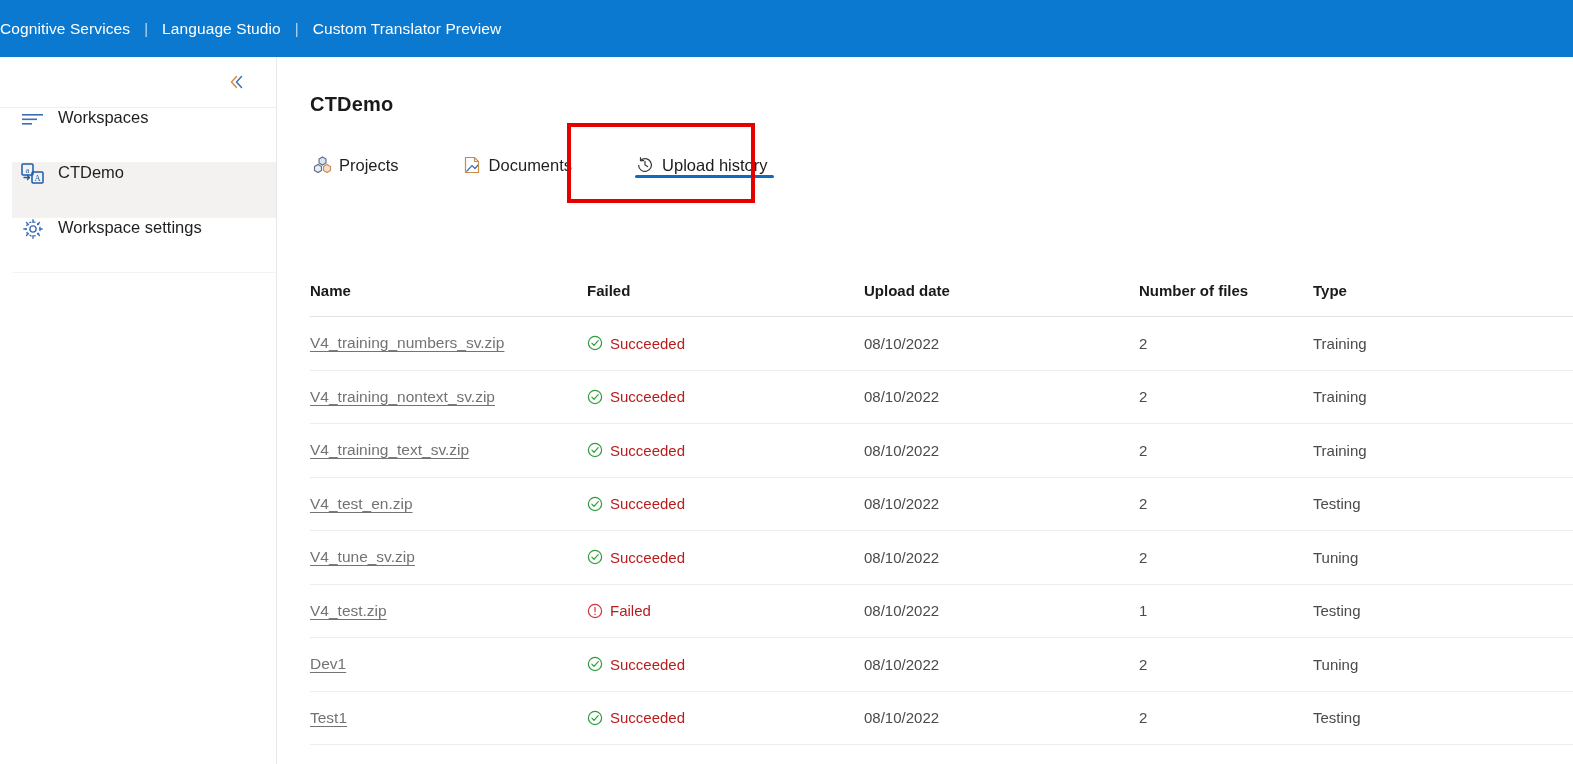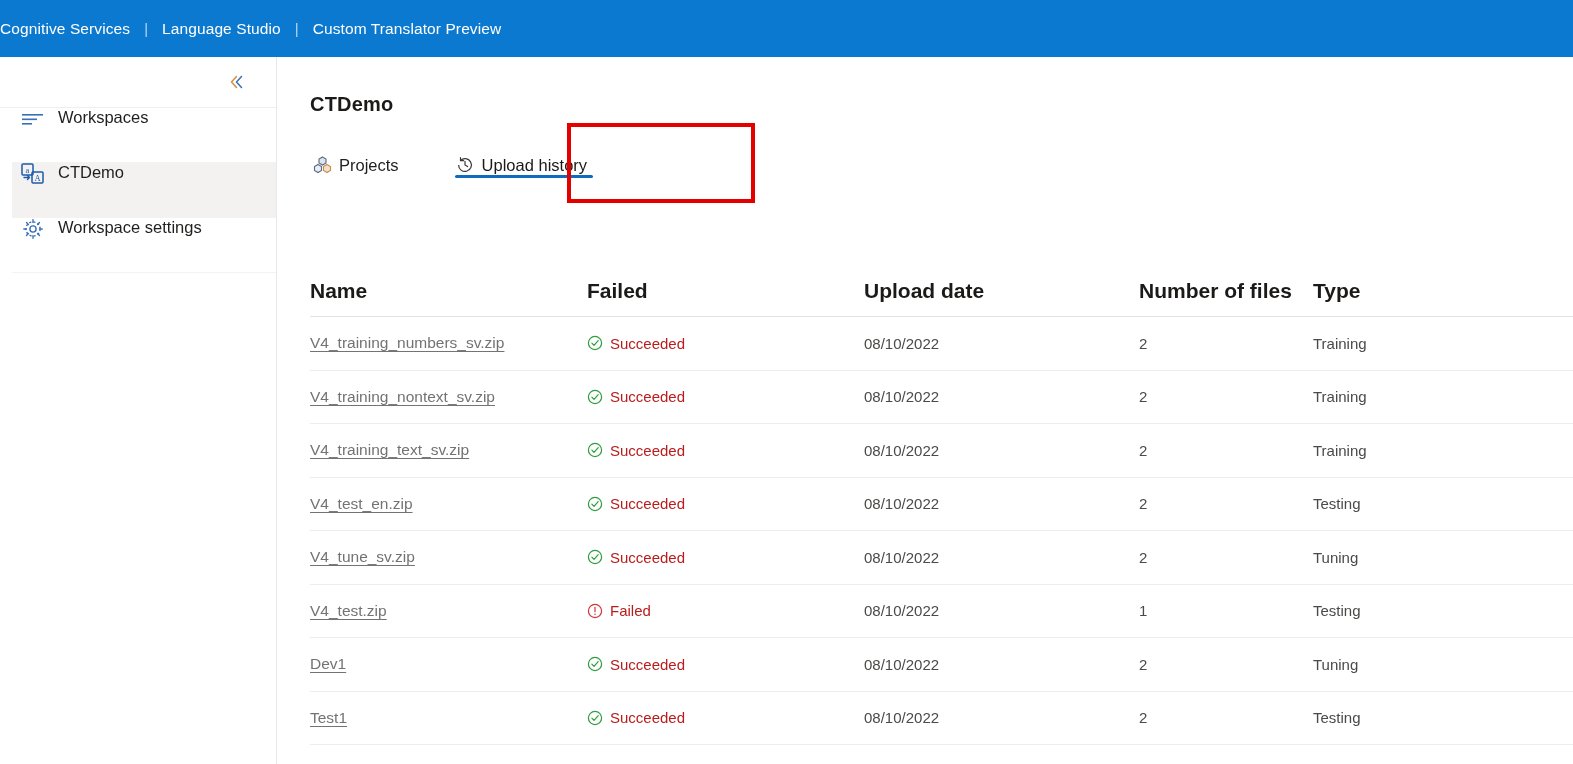--- a/index.html
+++ b/index.html
@@ -80,21 +80,21 @@
   #page-title {
     position: absolute; left: 32px; top: 36px;
     font-size: 20px; font-weight: bold;
     color: #1b1a19;
     letter-spacing: .2px;
   }
 
   
   #tabs {
     position: absolute; left: 28px; top: 80px;
-    display: flex; align-items: center;
+    display: flex; align-items: center; gap: 7px;
   }
   .tab {
     display: flex; align-items: center;
     padding: 6px 16px 0 6px;
     cursor: pointer;
     position: relative;
     height: 50px;
   }
   .tab-ico {
     width: 20px; height: 20px;
@@ -133,21 +133,21 @@
     left: 32px; top: 208px;
     width: 1263px;
   }
   .row {
     display: flex; align-items: center;
     height: 53.5px;
     border-bottom: 1px solid #ededed;
     width: 100%;
   }
   .row.head { height: 52px; border-bottom: 1px solid #e3e3e3; }
-  .row.head .c { font-weight: bold; color: #1b1a19; font-size: 21px; }
+  .row.head .c { font-weight: bold; color: #1b1a19; font-size: 15px; }
 
   .c { font-size: 15px; color: #4a4a48; white-space: nowrap; }
   .c-name   { width: 277px; }
   .c-status { width: 277px; display: flex; align-items: center; }
   .c-date   { width: 275px; }
   .c-files  { width: 174px; }
   .c-type   { width: 200px; }
 
   .filelink {
     color: #737373;
@@ -229,20 +229,30 @@
       <span class="tab-ico">
         <svg width="19" height="18" viewBox="0 0 19 18" fill="none" stroke="#5b6a7d" stroke-width="1.1">
           <path d="M9.5 1L13 3v4L9.5 9 6 7V3z" fill="#dbe4f0"></path>
           <path d="M5 8.5L8.5 10.5v4L5 16.5 1.5 14.5v-4z" fill="#e8eef7"></path>
           <path d="M14 8.5L17.5 10.5v4L14 16.5l-3.5-2v-4z" fill="#f0e0cf" stroke="#c98c4a"></path>
         </svg>
       </span>
       <span class="tab-label">Projects</span>
     </div>
 
+    <div class="tab" style="margin-left:34px;">
+      <span class="tab-ico">
+        <svg width="18" height="18" viewBox="0 0 18 18" fill="none">
+          <path d="M2.5 1.5h9l4 4v11h-13z" fill="#ffffff" stroke="#c98c4a" stroke-width="1.2"></path>
+          <path d="M11.5 1.5v4h4" stroke="#c98c4a" stroke-width="1.2" fill="none"></path>
+          <path d="M3.5 15.5L9 9.5l3 3 3-3.5" stroke="#3a6fb5" stroke-width="1.2" fill="none"></path>
+        </svg>
+      </span>
+      <span class="tab-label">Documents</span>
+    </div>
 
     <div class="tab active" style="margin-left:34px;">
       <span class="tab-ico">
         <svg width="18" height="18" viewBox="0 0 18 18" fill="none" stroke="#3a3a3a" stroke-width="1.2">
           <path d="M2.6 9a6.4 6.4 0 1 0 1.9-4.5"></path>
           <path d="M4.5 1.6v3.1h3.1" stroke-linecap="round" stroke-linejoin="round"></path>
           <path d="M9 5.3V9l2.6 1.6" stroke-linecap="round"></path>
         </svg>
       </span>
       <span class="tab-label">Upload history</span>

